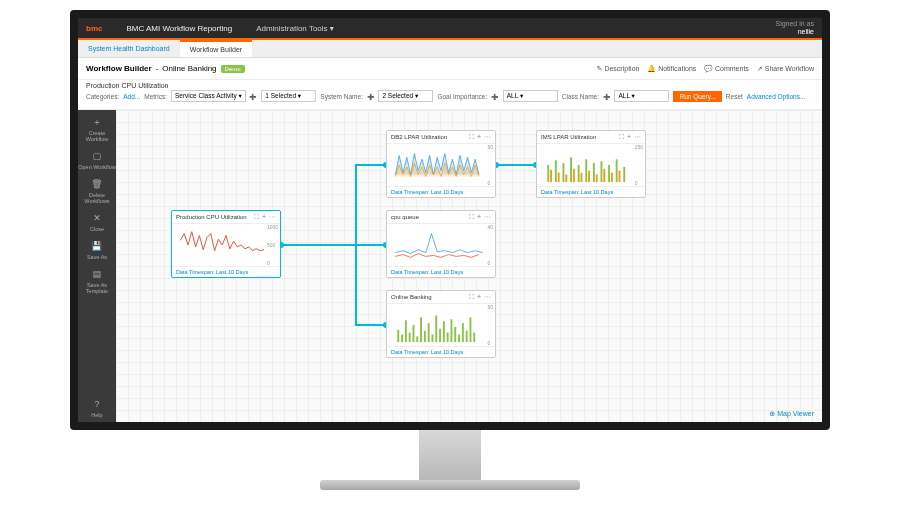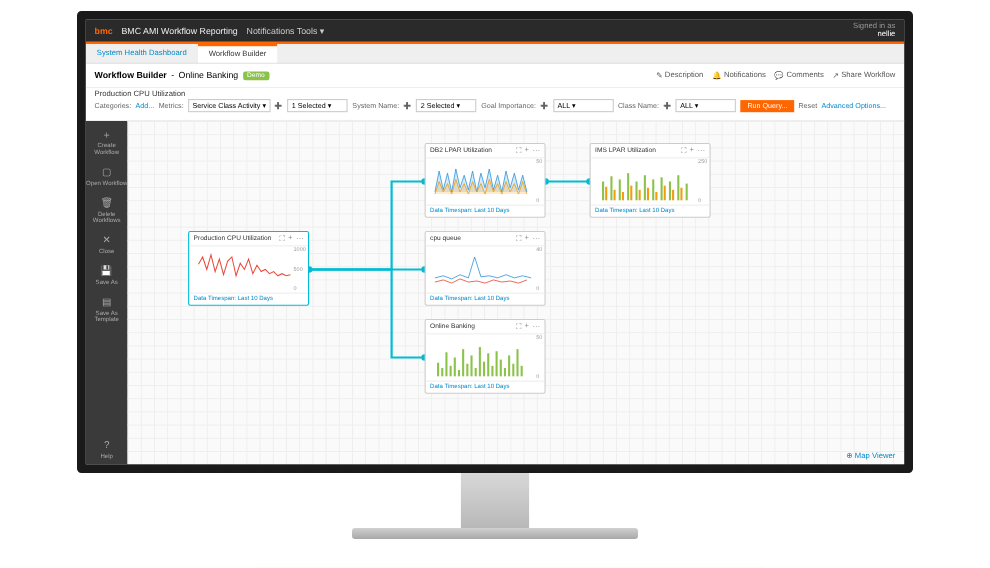--- a/index.html
+++ b/index.html
@@ -1,20 +1,20 @@
 <!DOCTYPE html>
 <html><head>
 <meta charset="utf-8">
 <style>
 *{margin:0;padding:0;box-sizing:border-box;font-family:Arial,sans-serif}
 body{background:#fff;display:flex;align-items:flex-start;justify-content:center;width:900px;height:516px;overflow:hidden}
 .monitor{width:760px;margin-top:10px}
 .screen{width:100%;height:420px;background:#f5f5f5;border:8px solid #1a1a1a;border-radius:4px;position:relative;overflow:hidden}
 .topbar{height:20px;background:#2a2a2a;display:flex;align-items:center;padding:0 8px;color:#eee;font-size:8px;justify-content:space-between}
-.topbar-left{display:flex;align-items:flex-end;gap:8px}
+.topbar-left{display:flex;align-items:flex-end;gap:24px}
 .bmc-logo{color:#ff6600;font-weight:bold;font-size:8px}
 .topbar-right{font-size:7px;color:#999;text-align:right;line-height:1.1}
 .orange-bar{height:2px;background:#ff6600}
 .tabs{height:18px;background:#efefef;display:flex;align-items:center;font-size:7px;border-bottom:1px solid #ddd}
 .tab{padding:0 10px;height:100%;display:flex;align-items:center;color:#0088cc;cursor:pointer}
 .tab.active{background:#fff;color:#333;border-top:2px solid #ff6600}
 .subheader{height:22px;background:#fff;display:flex;align-items:center;justify-content:space-between;padding:0 8px;font-size:8px;border-bottom:1px solid #eee}
 .subheader-left{display:flex;align-items:center;gap:4px}
 .demo-badge{background:#8bc34a;color:#fff;font-size:6px;padding:1px 4px;border-radius:2px}
 .subheader-right{display:flex;gap:8px;font-size:7px;color:#555}
@@ -50,21 +50,21 @@
 </style>
 </head>
 <body>
 
 <div class="monitor">
   <div class="screen">
     <div class="topbar">
       <div class="topbar-left">
         <span class="bmc-logo">bmc</span>
         <span>BMC AMI Workflow Reporting</span>
-        <span style="color:#ccc"><span>Notifications Tools</span> ▾</span>
+        <span style="color:#ccc"><span>Administration Tools</span> ▾</span>
       </div>
       <div class="topbar-right">
         <div>Signed in as</div>
         <div style="color:#fff">nellie</div>
       </div>
     </div>
     <div class="orange-bar"></div>
     <div class="tabs">
       <div class="tab">System Health Dashboard</div>
       <div class="tab active">Workflow Builder</div>

